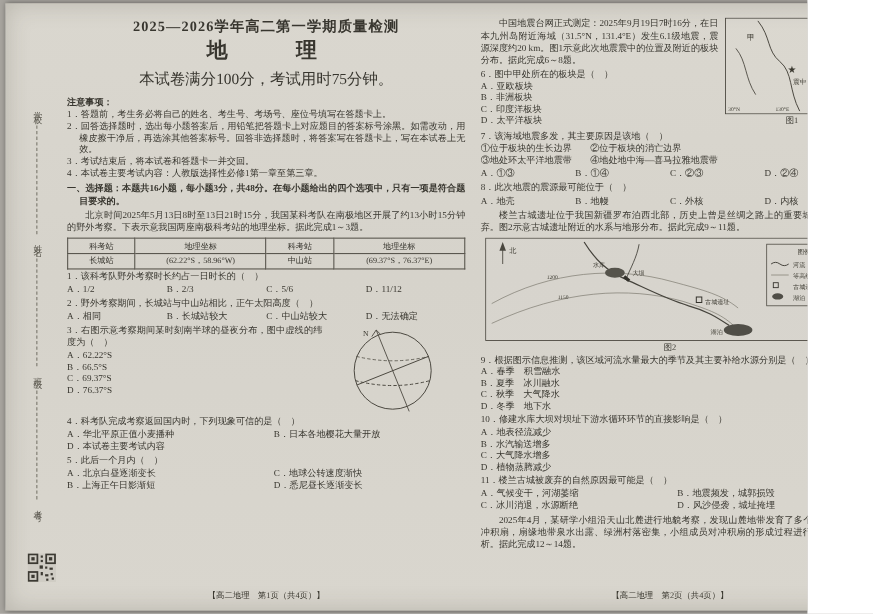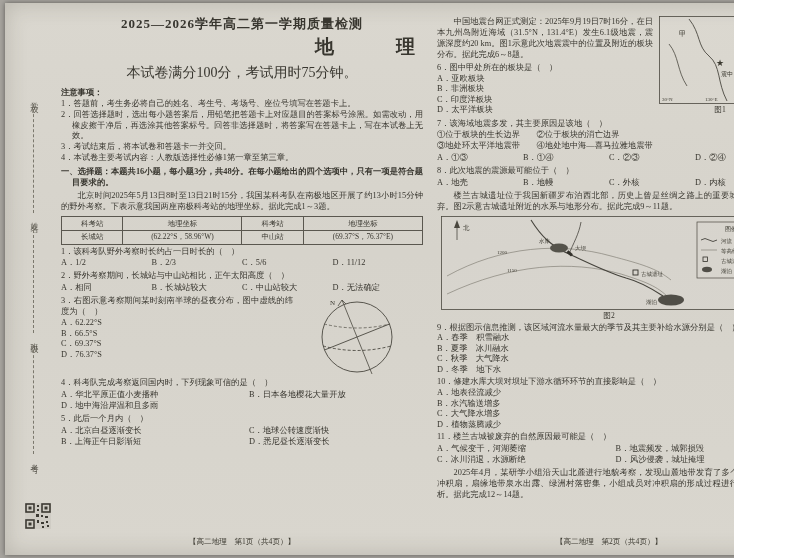--- a/index.html
+++ b/index.html
@@ -6,21 +6,21 @@
   html,body { width:794px; height:558px; }
   .page { position:relative; width:734px; height:558px; background:#a7a49e; overflow:hidden;
           font-family:"Liberation Serif","DejaVu Serif",serif; }
   .paper { position:absolute; left:5px; top:3px; width:784px; height:552px;
            background:linear-gradient(180deg,#dad7cf 0%,#d6d3cb 45%,#d9d6ce 100%);
            box-shadow: inset 0 0 22px rgba(70,64,52,.22), 0 0 5px rgba(0,0,0,.45); }
   .col { position:absolute; top:12px; color:#38362f; font-size:8.3px; line-height:1.32; text-align:justify; }
   .col-left  { left:56px;  width:362px; }
   .col-right { left:432px; width:344px; }
   .exam-title { text-align:center; font-size:13px; font-weight:bold; letter-spacing:1px; }
-  .exam-subject { text-align:right; font-size:19px; font-weight:bold; letter-spacing:8px; margin:2px 0 5px; }
+  .exam-subject { text-align:center; font-size:19px; font-weight:bold; letter-spacing:8px; margin:2px 0 5px; }
   .exam-info { text-align:center; font-size:14px; margin-bottom:5px; }
   .notice-h { font-weight:bold; }
   .hang { padding-left:11px; text-indent:-11px; }
   .section-h { font-weight:bold; margin-top:3px; }
   .passage { text-indent:2em; margin-top:2px; }
   table.coord { width:100%; border-collapse:collapse; margin:3px 0 2px; font-size:7.4px; text-align:center; }
   .coord th,.coord td { border:1px solid #5a574f; padding:1.5px 2px; font-weight:normal; }
   .q { margin-top:2px; }
   .opt-row { display:flex; margin-top:1px; }
   .opt-row span { flex:1; }
@@ -146,21 +146,21 @@
           <div>C．69.37°S</div>
           <div>D．76.37°S</div>
         </div>
       </div>
 
       <div class="q">
         <div>4．科考队完成考察返回国内时，下列现象可信的是（　）</div>
         <div class="opt-grid">
           <span>A．华北平原正值小麦播种</span>
           <span>B．日本各地樱花大量开放</span>
-          <span>D．地中海沿岸温和且多雨</span>
+          <span>D．本试卷主要考试内容</span>
         </div>
       </div>
 
       <div class="q">
         <div>5．此后一个月内（　）</div>
         <div class="opt-grid">
           <span>A．北京白昼逐渐变长</span>
           <span>C．地球公转速度渐快</span>
           <span>B．上海正午日影渐短</span>
           <span>D．悉尼昼长逐渐变长</span>

